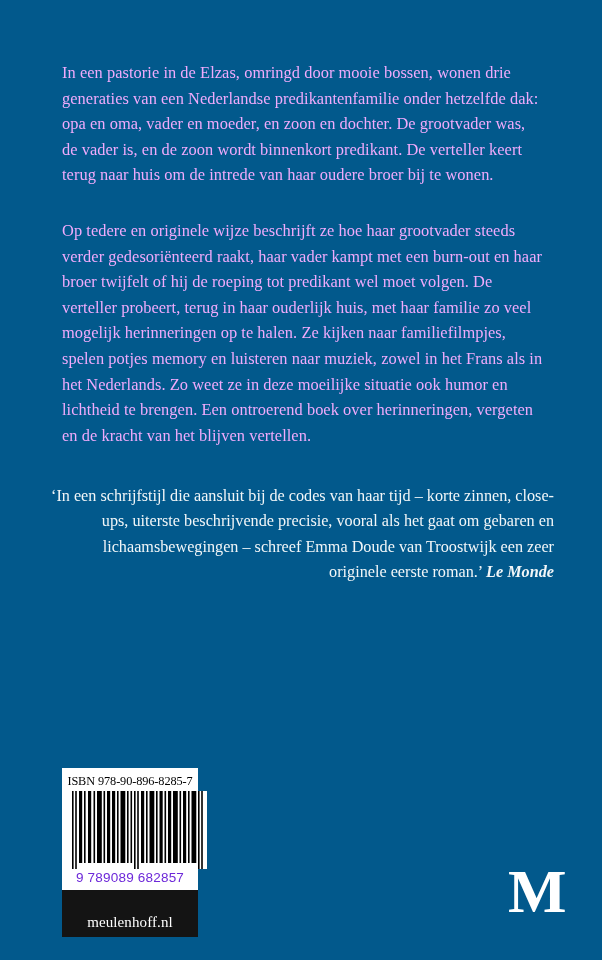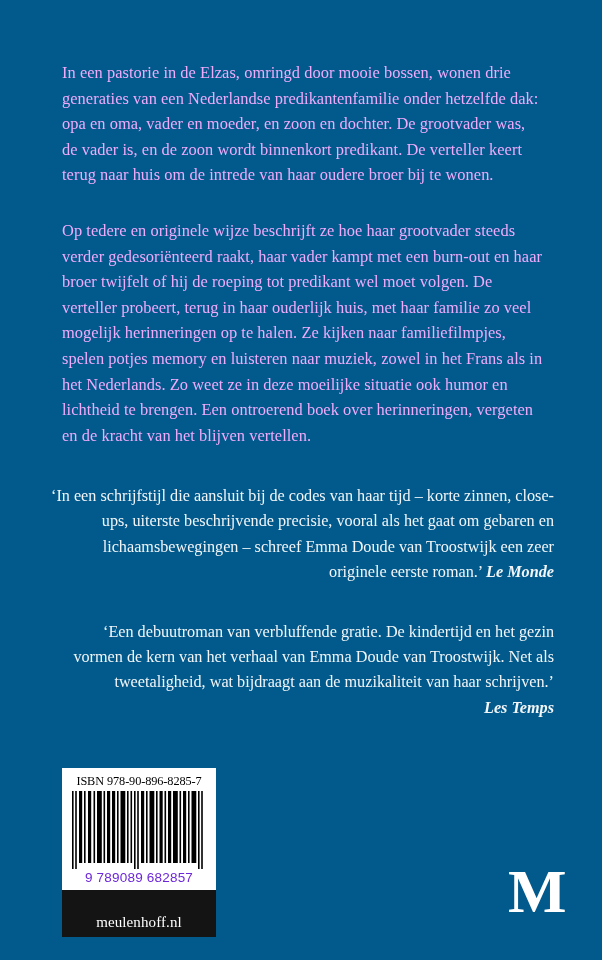--- a/index.html
+++ b/index.html
@@ -62,21 +62,21 @@
     font-weight: bold;
     font-style: italic;
     white-space: nowrap;
   }
 
   
   .barcode-block {
     position: absolute;
     left: 62px;
     top: 768px;
-    width: 154px;
+    width: 136px;
     background: #ffffff;
     padding: 0;
     box-sizing: border-box;
   }
   .isbn-text {
     color: #000000;
     font-size: 12.3px;
     line-height: 14px;
     text-align: center;
     padding: 6px 2px 3px 2px;
@@ -128,21 +128,20 @@
 
 <div class="cover">
 
   <div class="blurb">
     <p>In een pastorie in de Elzas, omringd door mooie bossen, wonen drie generaties van een Nederlandse predikantenfamilie onder hetzelfde dak: opa en oma, vader en moeder, en zoon en dochter. De grootvader was, de vader is, en de zoon wordt binnenkort predikant. De verteller keert terug naar huis om de intrede van haar oudere broer bij te wonen.</p>
     <p>Op tedere en originele wijze beschrijft ze hoe haar grootvader steeds verder gedesoriënteerd raakt, haar vader kampt met een burn-out en haar broer twijfelt of hij de roeping tot predikant wel moet volgen. De verteller probeert, terug in haar ouderlijk huis, met haar familie zo veel mogelijk herinneringen op te halen. Ze kijken naar familiefilmpjes, spelen potjes memory en luisteren naar muziek, zowel in het Frans als in het Nederlands. Zo weet ze in deze moeilijke situatie ook humor en lichtheid te brengen. Een ontroerend boek over herinneringen, vergeten en de kracht van het blijven vertellen.</p>
   </div>
 
   <div class="quotes">
     <p class="quote"><span>‘In een schrijfstijl die aansluit bij de codes van haar tijd – korte zinnen, close-ups, uiterste beschrijvende precisie, vooral als het gaat om gebaren en lichaamsbewegingen – schreef Emma Doude van Troostwijk een zeer originele eerste roman.’ </span><span class="source">Le Monde</span></p>
-    <p class="quote"><span>‘Een debuutroman van verbluffende gratie. De kindertijd en het gezin vormen de kern van het verhaal van Emma Doude van Troostwijk. Net als tweetaligheid, wat bijdraagt aan de muzikaliteit van haar schrijven.’ </span><span class="source">Les Temps</span></p>
   </div>
 
   <div class="barcode-block">
     <div class="isbn-text">ISBN 978-90-896-8285-7</div>
     <svg class="barcode-bars" viewBox="0 0 136 78" preserveAspectRatio="none" xmlns="http://www.w3.org/2000/svg">
       <rect x="0" y="0" width="136" height="78" fill="#ffffff"></rect>
       <g fill="#000000">
         <rect x="1" y="0" width="1.6" height="78"></rect>
         <rect x="4.2" y="0" width="1.6" height="78"></rect>
         <rect x="8" y="0" width="3.2" height="72"></rect>

